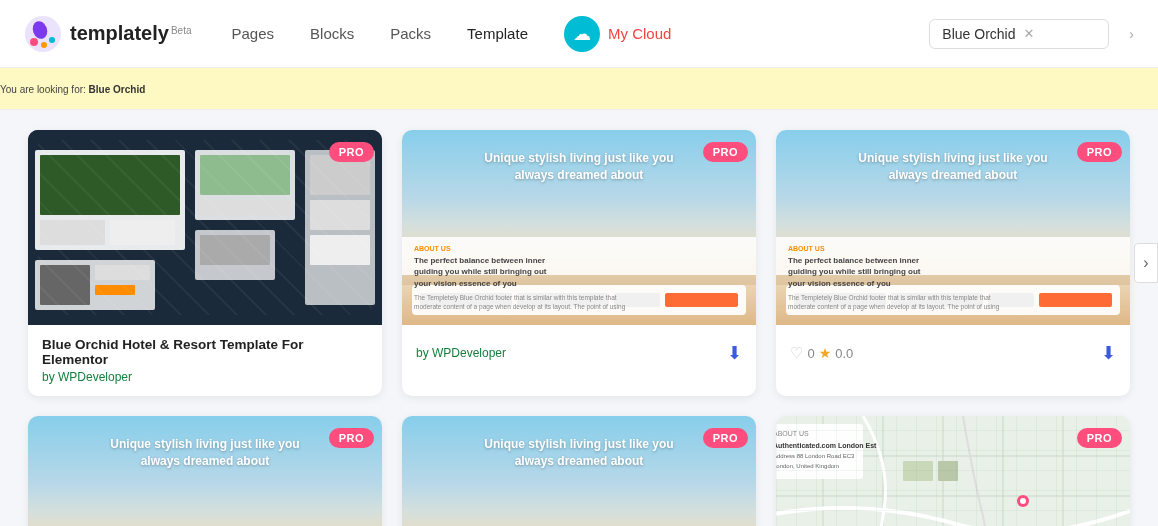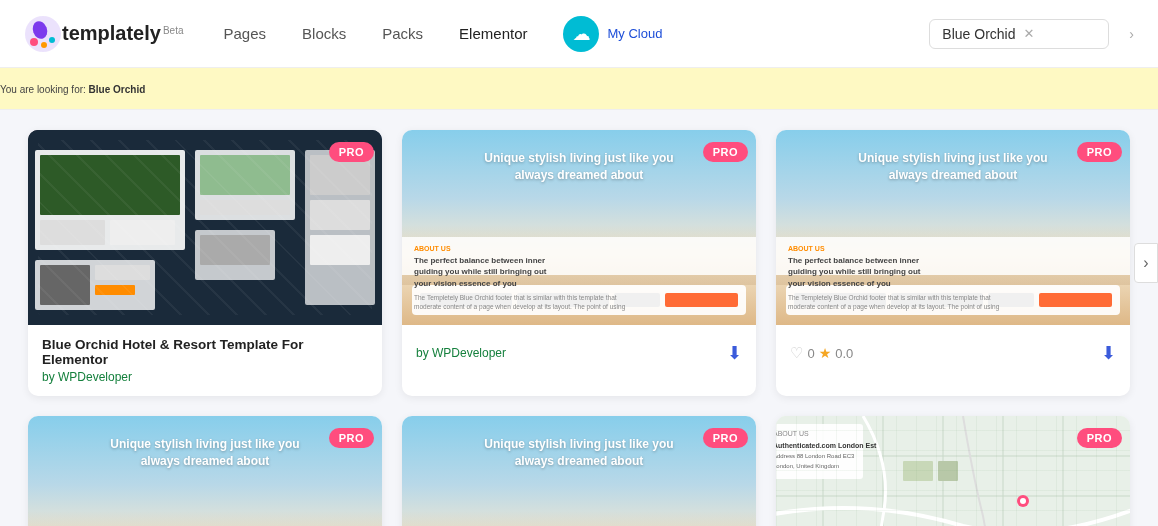--- a/index.html
+++ b/index.html
@@ -12,20 +12,21 @@
       display: flex;
       align-items: center;
       padding: 0 24px;
       border-bottom: 1px solid #eee;
       position: relative;
       z-index: 10;
     }
     .logo-area {
       display: flex;
       align-items: center;
+      gap: 8px;
       margin-right: 40px;
     }
     .nav {
       display: flex;
       align-items: center;
       gap: 36px;
       flex: 1;
     }
     .nav-item {
       font-size: 15px;
@@ -46,22 +47,22 @@
       height: 36px;
       background: #00bcd4;
       border-radius: 50%;
       display: flex;
       align-items: center;
       justify-content: center;
       color: #fff;
       font-size: 18px;
     }
     .my-cloud-label {
-      font-size: 13px;
-      color: #1d4ed8;
+      font-size: 15px;
+      color: #ef4444;
       font-weight: 500;
     }
     .header-right {
       display: flex;
       align-items: center;
       gap: 16px;
       margin-left: auto;
     }
     .search-box {
       display: flex;
@@ -237,21 +238,21 @@
     </svg>
     <span>
       <span style="font-size:20px;font-weight:700;color:#222;">templately</span><span style="font-size:10px;color:#888;vertical-align:super;margin-left:2px;">Beta</span>
     </span>
   </div>
 
   <nav class="nav">
     <a class="nav-item">Pages</a>
     <a class="nav-item">Blocks</a>
     <a class="nav-item">Packs</a>
-    <a class="nav-item active">Elementor</a>
+    <a class="nav-item active">Template</a>
     <div class="my-cloud-btn">
       <div class="cloud-icon-wrap">
         ☁
       </div>
       <span class="my-cloud-label">My Cloud</span>
     </div>
   </nav>
 
   <div class="header-right">
     <div class="search-box">

